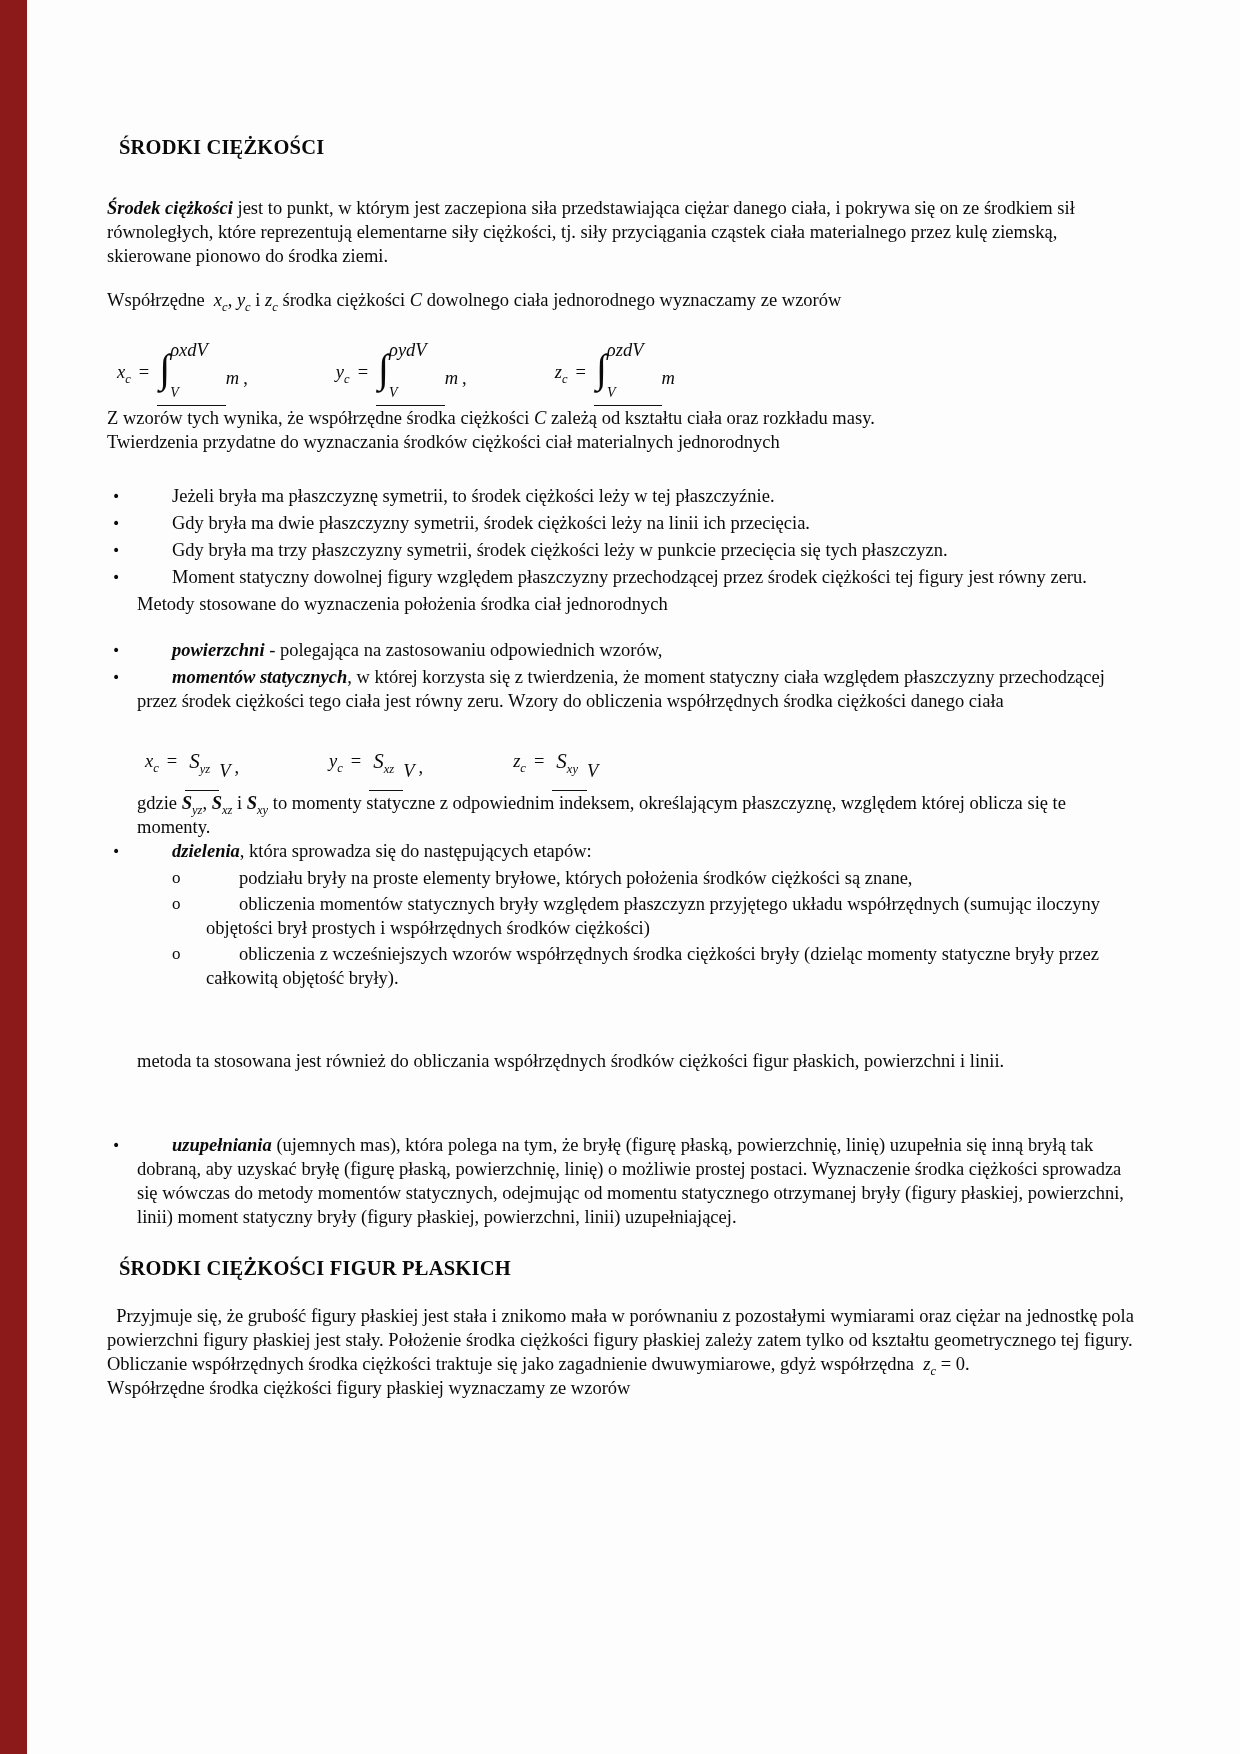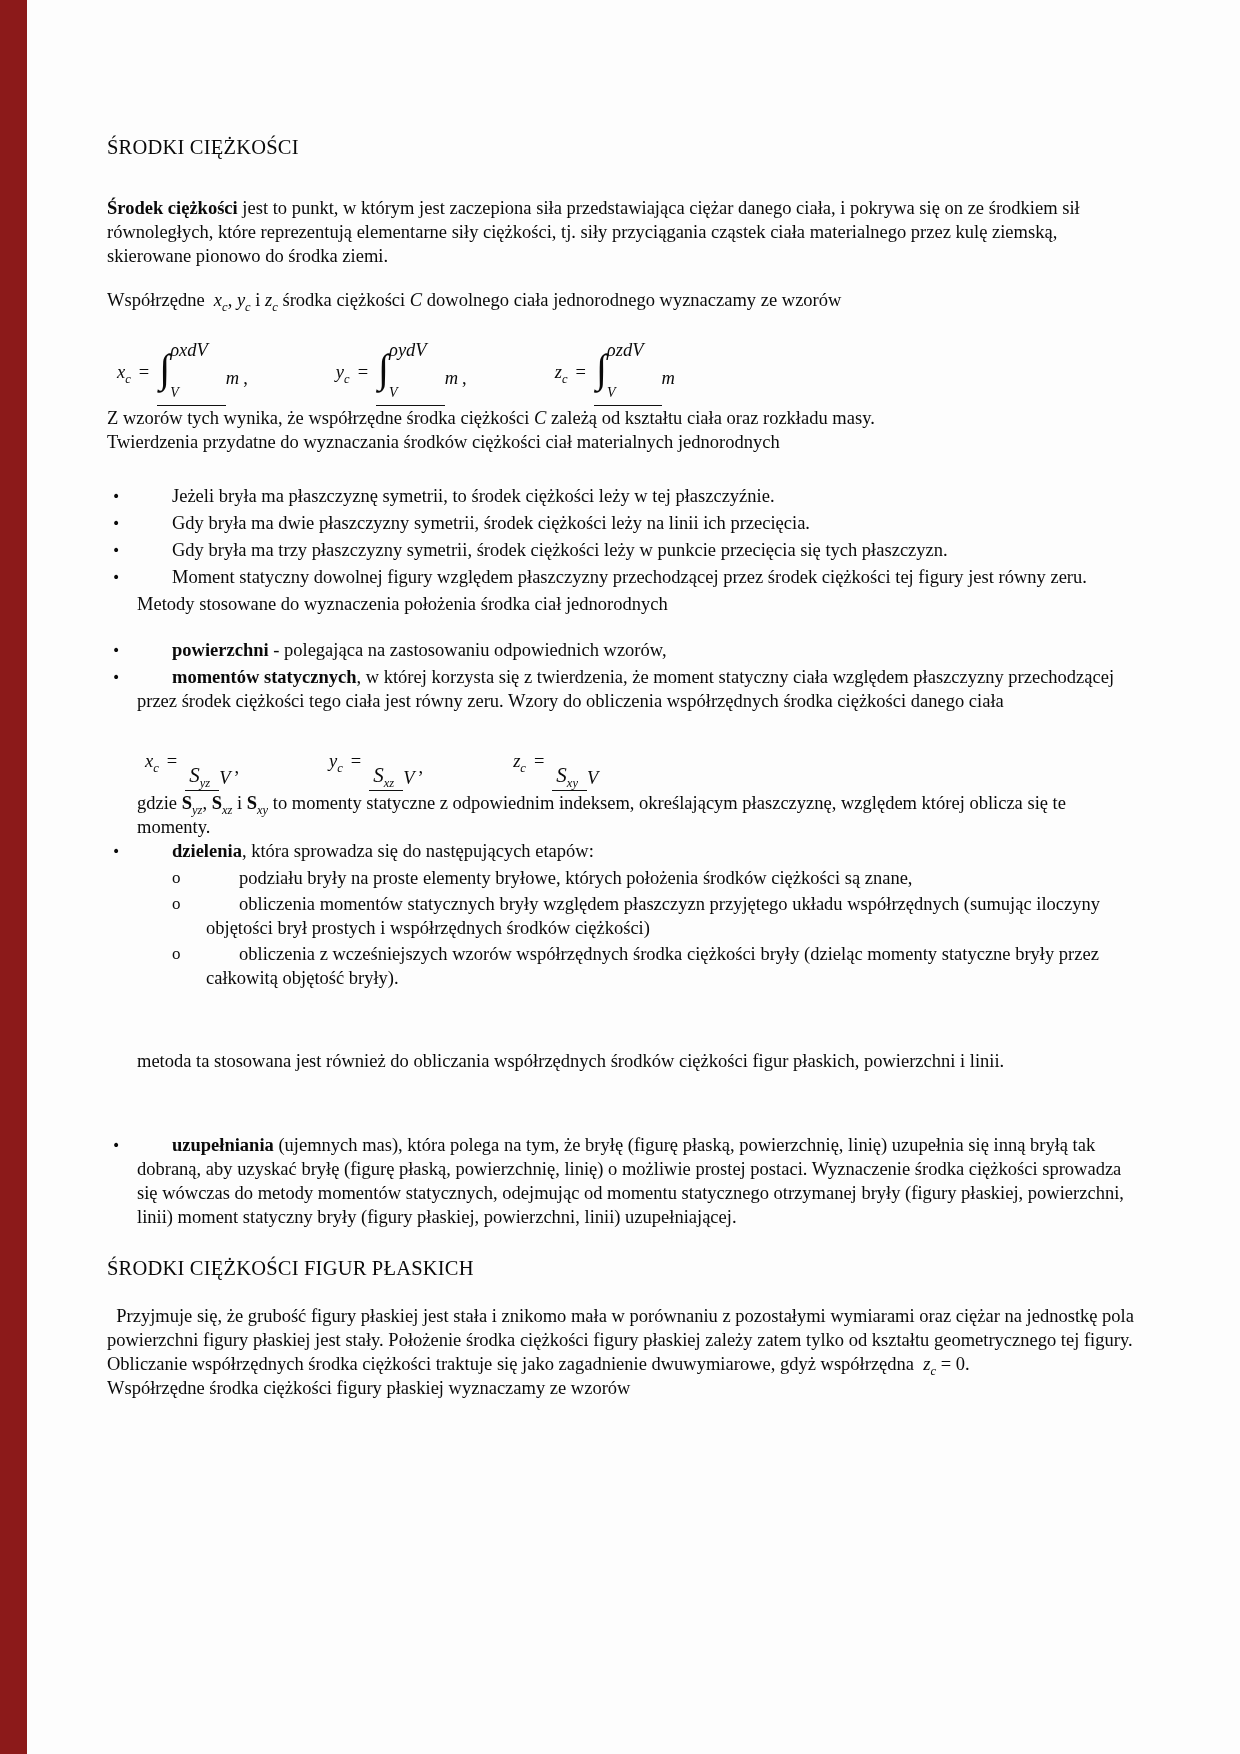--- a/index.html
+++ b/index.html
@@ -4,23 +4,23 @@
 <style>
   html,body{margin:0;padding:0;}
   body{
     width:1240px;height:1754px;position:relative;overflow:hidden;
     background:#fdfdfd;color:#0a0a0a;
     font-family:"Liberation Serif","DejaVu Serif",serif;
   }
   .red-bar{position:absolute;left:0;top:0;width:27px;height:1754px;background:#8c1a1a;}
   .content{position:absolute;left:107px;top:0;width:1032px;font-size:18.5px;line-height:24px;}
   .content [data-bind]{white-space:pre-wrap;}
-  h1,h2{font-size:20.5px;line-height:26px;margin:0;font-weight:normal;letter-spacing:.2px;}
+  h1,h2{font-size:20.5px;line-height:26px;margin:12px;font-weight:bold;letter-spacing:.2px;}
   p{margin:0;}
-  .bi{font-weight:bold;}
+  .bi{font-weight:bold;font-style:italic;}
   .it{font-style:italic;}
   sub{font-size:12.5px;font-style:italic;line-height:0;}
   .mt-title1{margin-top:134px;}
   .mt36{margin-top:36px;}
   .mt20{margin-top:20px;}
   .mt30{margin-top:30px;}
   .mt22{margin-top:22px;}
   .mt59{margin-top:59px;}
   .mt60{margin-top:60px;}
   .mt26{margin-top:26px;}
@@ -40,21 +40,21 @@
   .lhs{font-style:italic;}
   .frow1 .lhs{margin-bottom:22px;}
   .frow2 .lhs{margin-bottom:18px;}
   .eqsign{margin:0 8px;font-style:normal;}
   .frac{display:inline-flex;flex-direction:row;align-items:center;}
   .inum{position:relative;padding:0 18px 15px 2px;border-bottom:1.4px solid #111;}
   .iint{font-size:40px;line-height:42px;display:inline-block;vertical-align:top;}
   .ibody{font-style:italic;position:relative;top:-10px;}
   .ilim{position:absolute;left:13px;bottom:0;font-size:14px;font-style:italic;}
   .iden{font-style:italic;margin-top:2px;}
-  .snum{padding:0 9px 2px 4px;border-bottom:1.4px solid #111;font-style:italic;}
+  .snum{padding:0 9px 16px 4px;border-bottom:1.4px solid #111;font-style:italic;}
   .sS{font-size:21px;}
   .sden{font-style:italic;margin-top:2px;}
   .tail{margin-left:4px;}
   .frow1 .tail{margin-bottom:16px;}
   .frow2 .tail{margin-bottom:12px;}
   .p3{margin-top:4px;}
 </style>
 </head>
 <body>
 

